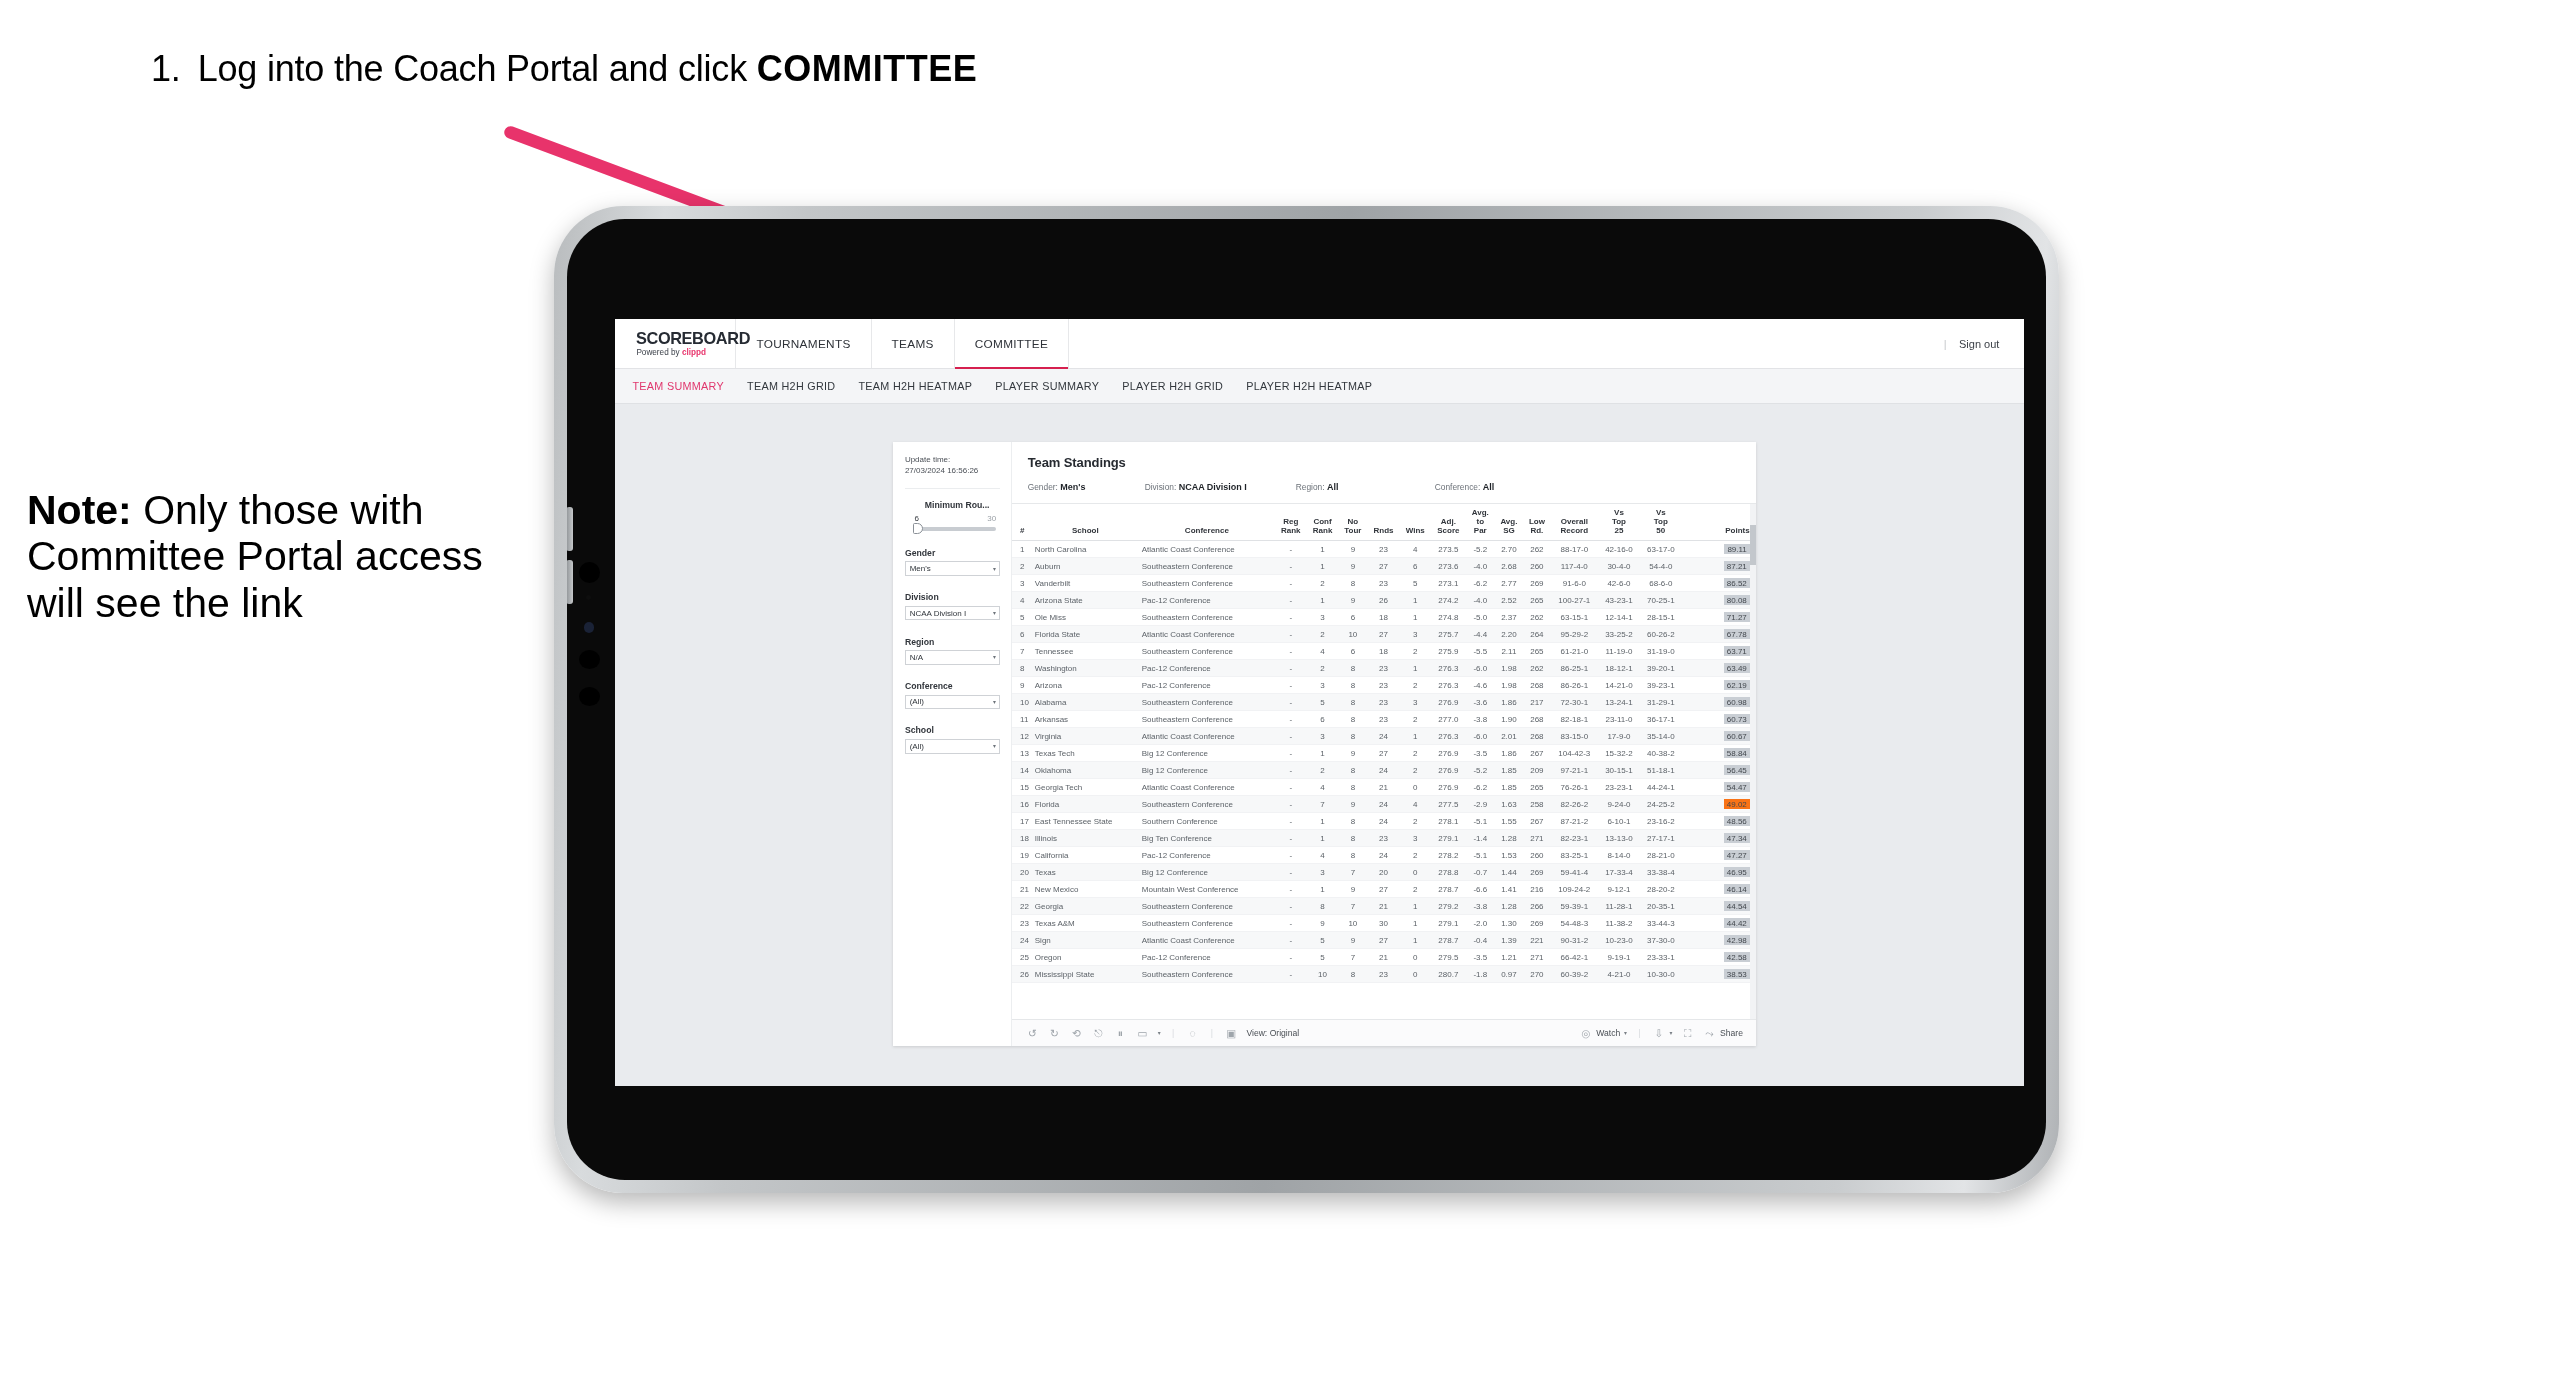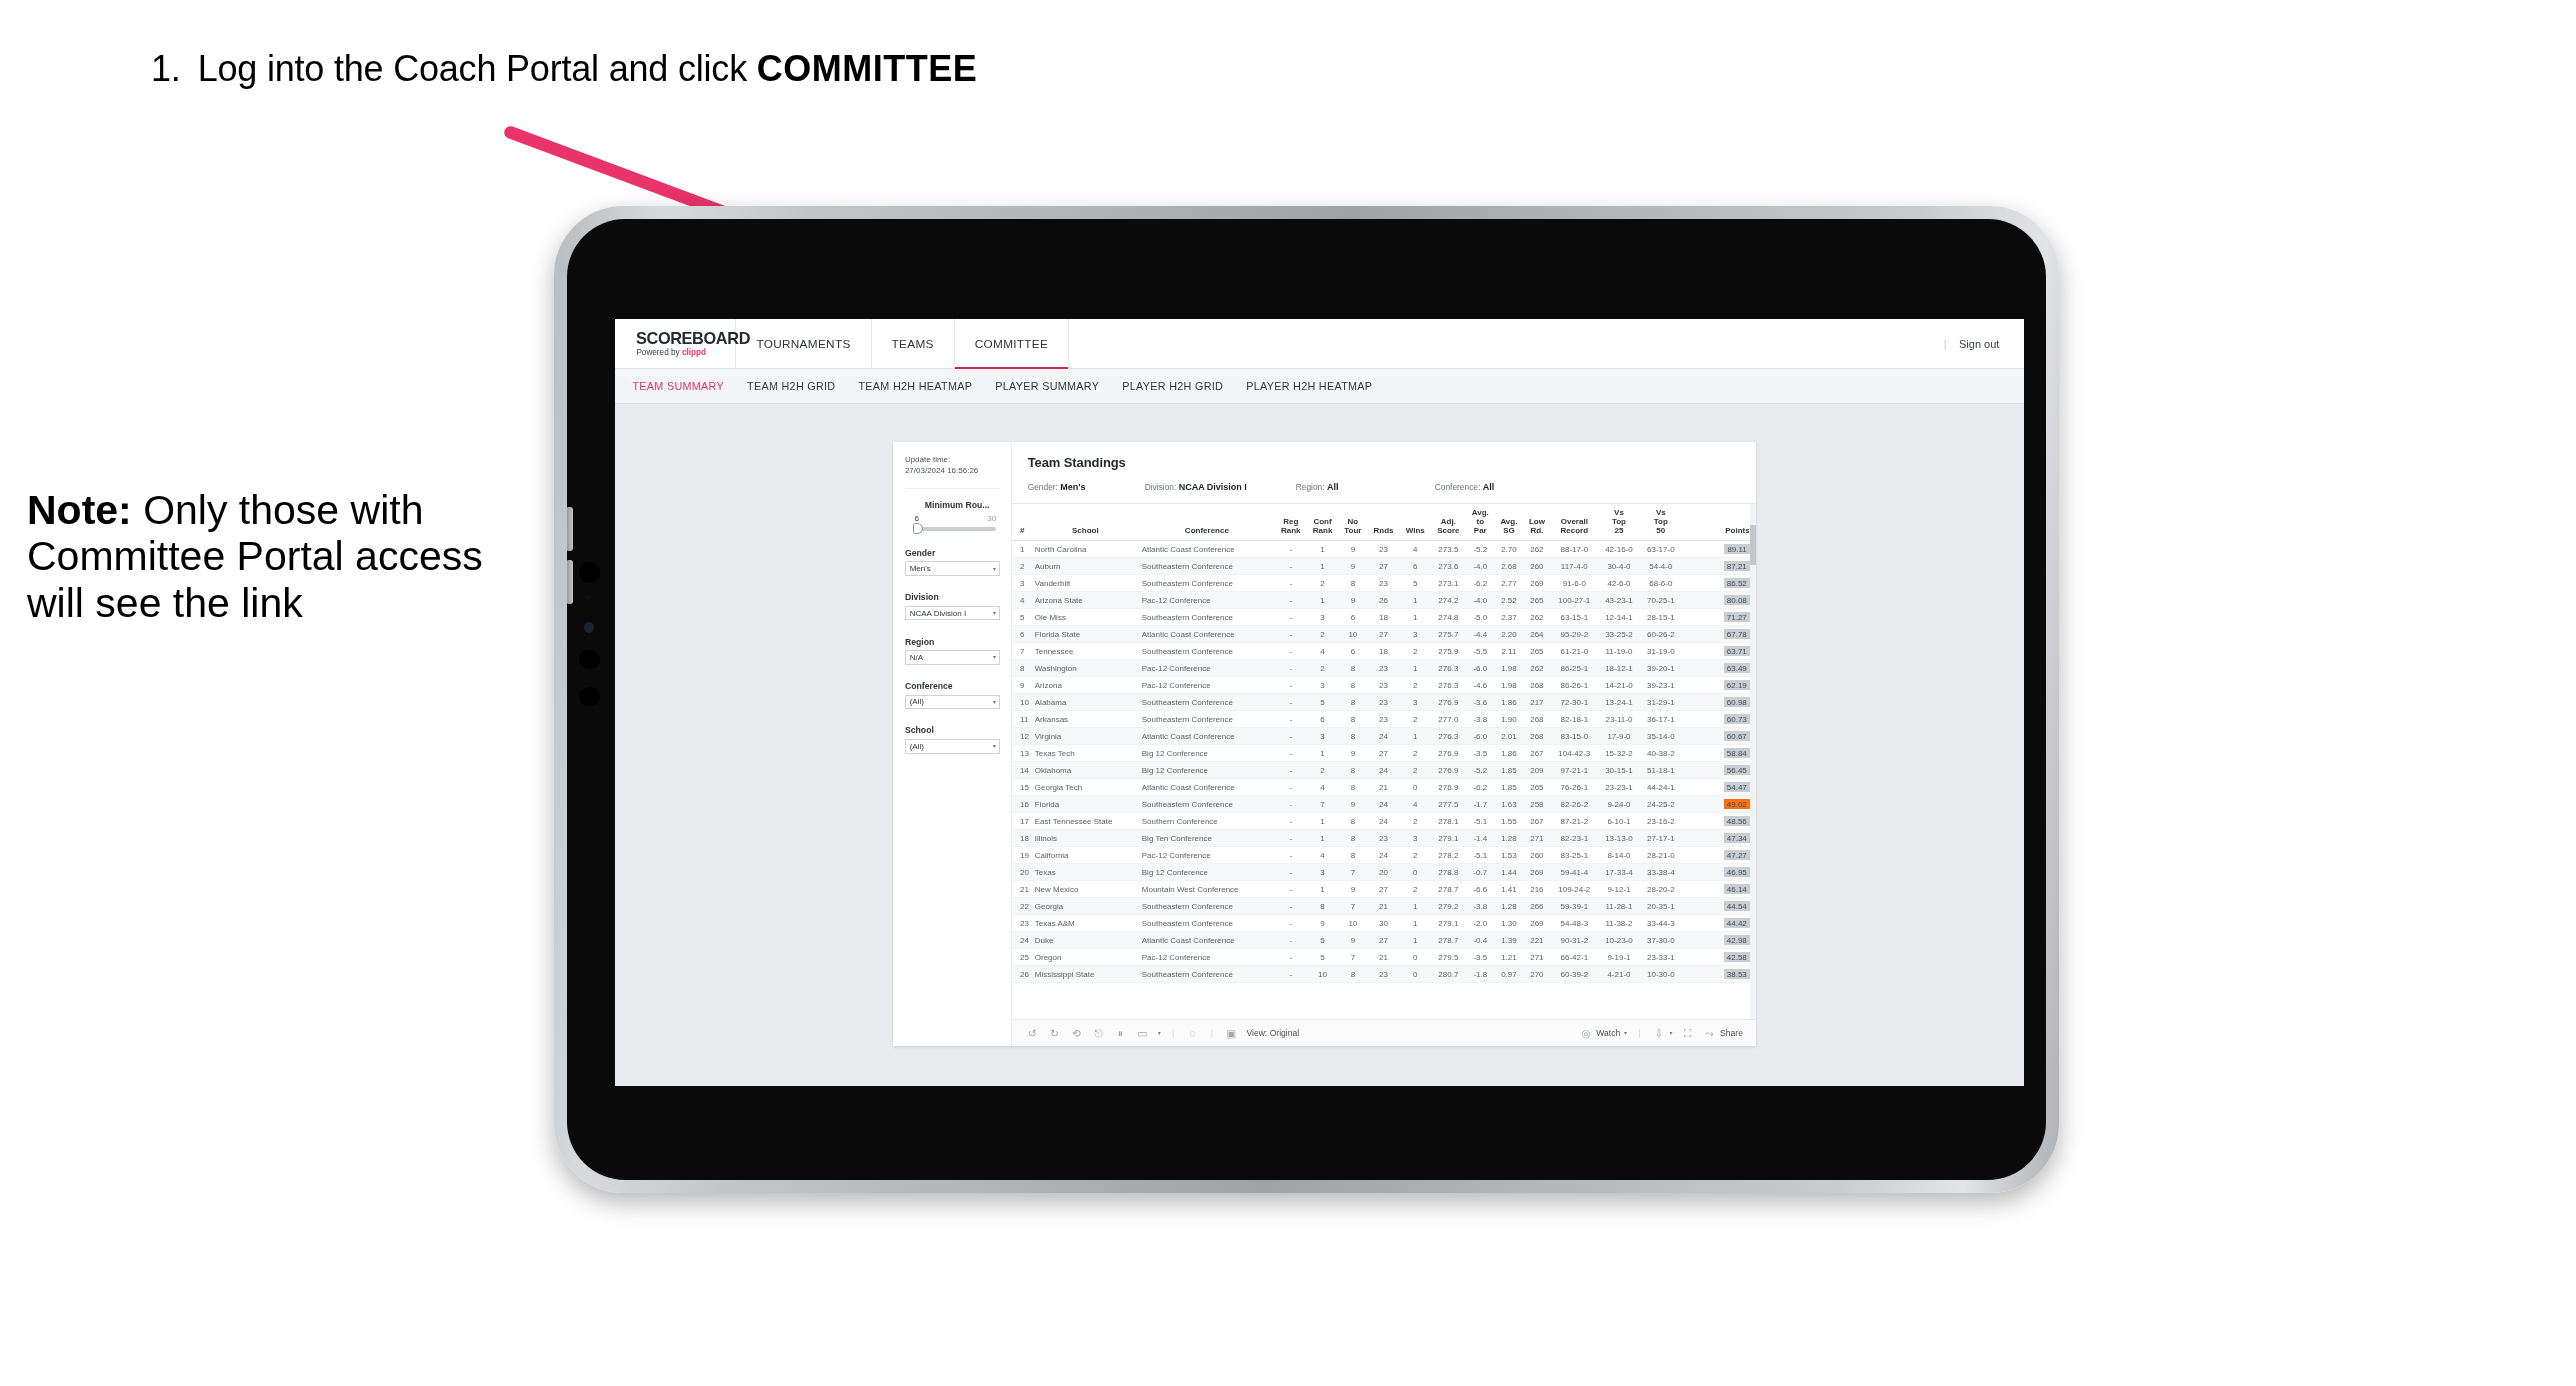--- a/index.html
+++ b/index.html
@@ -681,21 +681,21 @@
                     <tr>
                       <td class="c-num">16</td>
                       <td class="c-school">Florida</td>
                       <td class="c-conf">Southeastern Conference</td>
                       <td class="c-ctr">-</td>
                       <td class="c-ctr">7</td>
                       <td class="c-ctr">9</td>
                       <td class="c-ctr">24</td>
                       <td class="c-ctr">4</td>
                       <td class="c-ctr">277.5</td>
-                      <td class="c-ctr">-1.7</td>
+                      <td class="c-ctr">-2.9</td>
                       <td class="c-ctr">1.63</td>
                       <td class="c-ctr">258</td>
                       <td class="c-ctr">82-26-2</td>
                       <td class="c-ctr">9-24-0</td>
                       <td class="c-ctr">24-25-2</td>
                       <td class="c-pts"><span class="pts-cell" style="background: #f97316;">49.02</span></td>
                     </tr>
                     <tr>
                       <td class="c-num">17</td>
                       <td class="c-school">East Tennessee State</td>
@@ -817,21 +817,21 @@
                       <td class="c-ctr">-2.0</td>
                       <td class="c-ctr">1.30</td>
                       <td class="c-ctr">269</td>
                       <td class="c-ctr">54-48-3</td>
                       <td class="c-ctr">11-38-2</td>
                       <td class="c-ctr">33-44-3</td>
                       <td class="c-pts"><span class="pts-cell" style="background: rgb(201, 206, 212);">44.42</span></td>
                     </tr>
                     <tr>
                       <td class="c-num">24</td>
-                      <td class="c-school">Duke</td>
+                      <td class="c-school">Sign</td>
                       <td class="c-conf">Atlantic Coast Conference</td>
                       <td class="c-ctr">-</td>
                       <td class="c-ctr">5</td>
                       <td class="c-ctr">9</td>
                       <td class="c-ctr">27</td>
                       <td class="c-ctr">1</td>
                       <td class="c-ctr">278.7</td>
                       <td class="c-ctr">-0.4</td>
                       <td class="c-ctr">1.39</td>
                       <td class="c-ctr">221</td>

